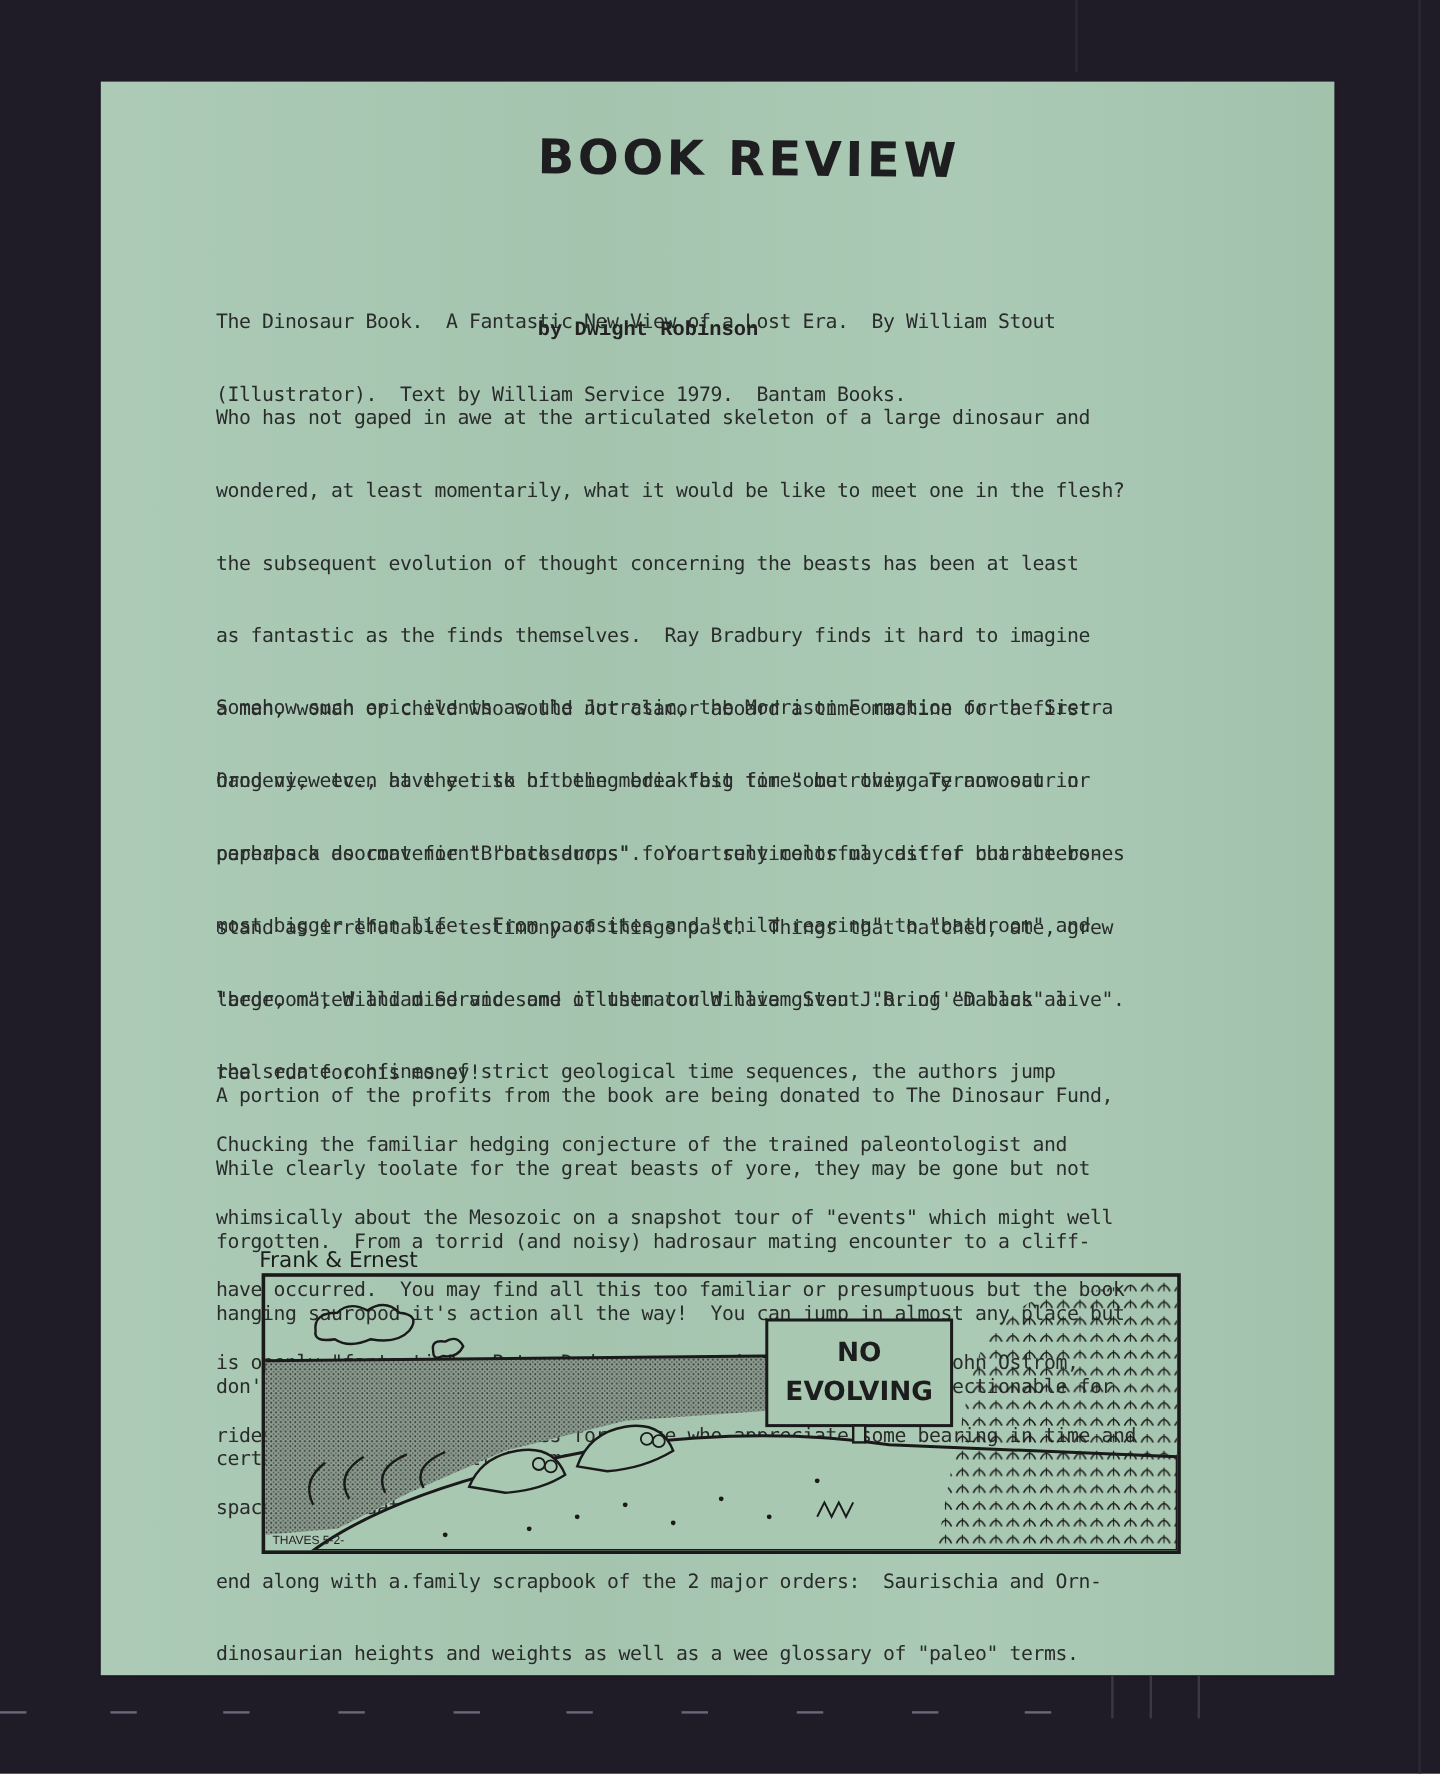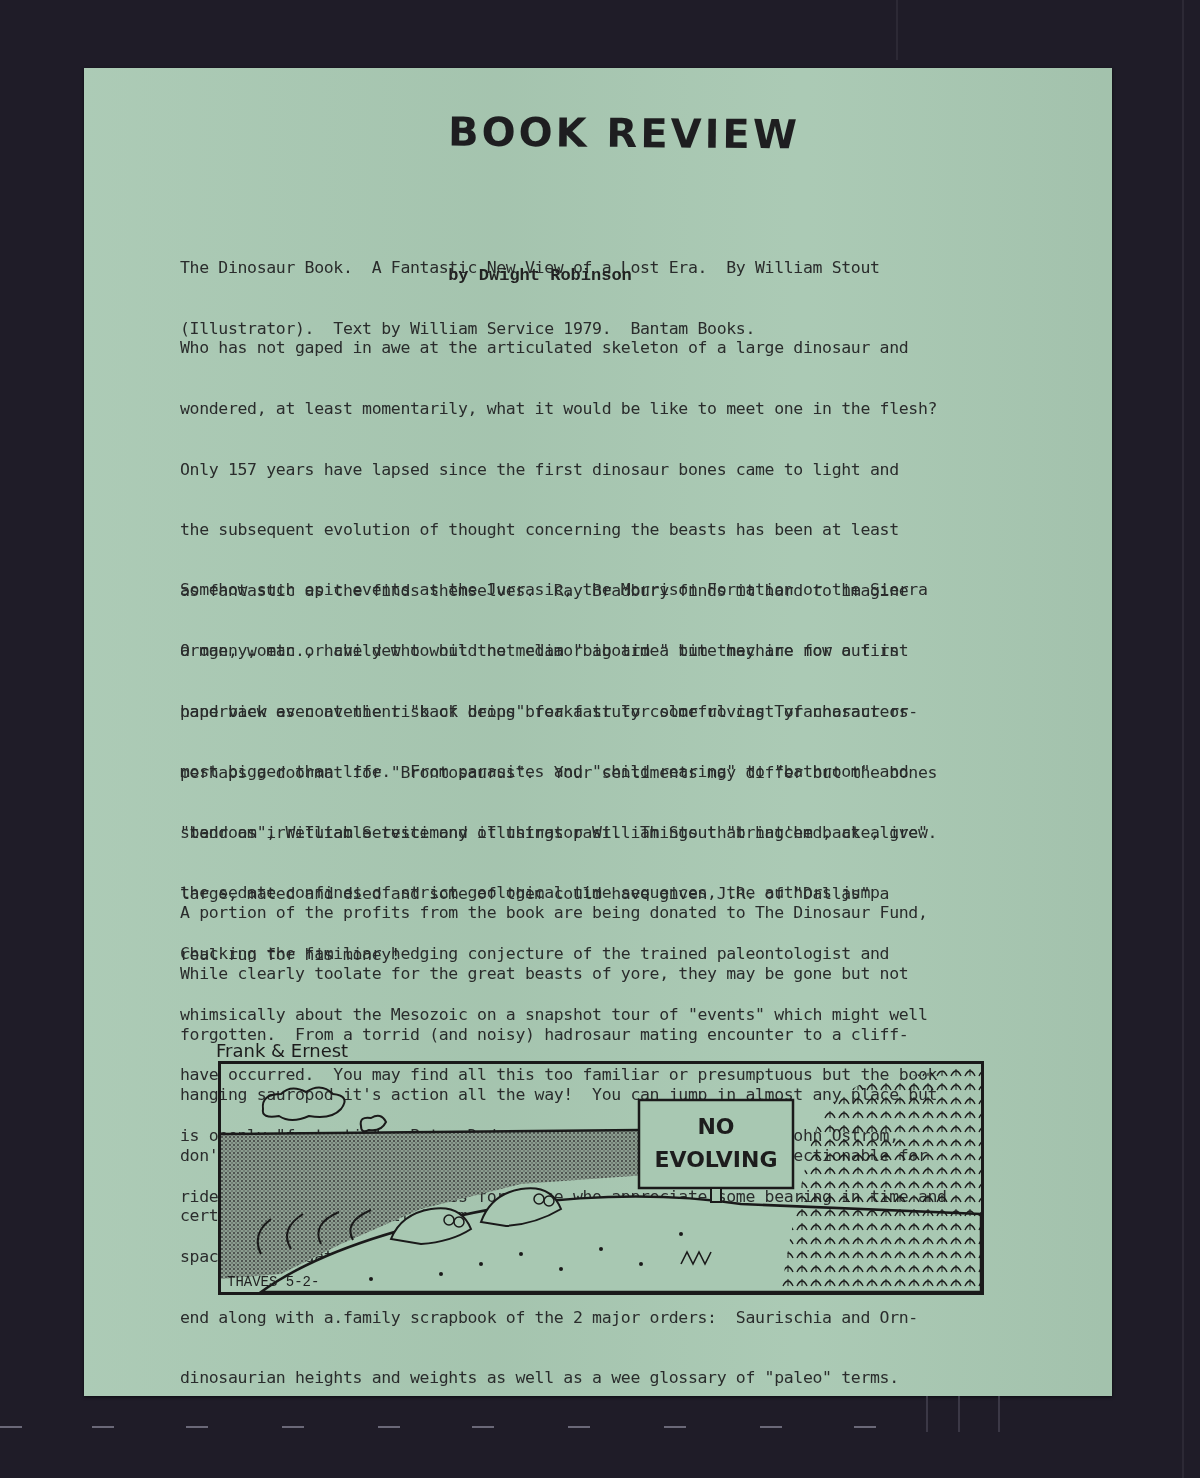--- a/index.html
+++ b/index.html
@@ -58,21 +58,21 @@
     position: absolute; left: 134px; top: 993px; width: 760px; height: 228px;
     border: 3px solid #1a1a1a;
     overflow: hidden;
   }
   .comic svg { display: block; }
   .sign-text {
     font-family: "DejaVu Sans", sans-serif; font-weight: bold; fill: #1d1d1d;
   }
   .signature {
     position: absolute; left: 6px; bottom: 2px;
-    font-family: Liberation Mono, monospace; font-size: 14px; color: #222;
+    font-family: Liberation Sans, sans-serif; font-size: 10px; color: #222;
   }
 </style>
 </head>
 <body>
 
 <div class="backdrop-line" style="left:1182px;"></div>
 <div class="backdrop-line" style="left:896px; height:60px;"></div>
 
 <div class="paper">
   <div class="title">BOOK REVIEW</div>
@@ -80,21 +80,20 @@
   <div class="body-text" style="top:150px;">
     <div>The Dinosaur Book.  A Fantastic New View of a Lost Era.  By William Stout</div>
     <div>(Illustrator).  Text by William Service 1979.  Bantam Books.</div>
   </div>
 
   <div class="byline">by Dwight Robinson</div>
 
   <div class="body-text" style="top:230px;">
     <div>Who has not gaped in awe at the articulated skeleton of a large dinosaur and</div>
     <div>wondered, at least momentarily, what it would be like to meet one in the flesh?</div>
-    <div>Only 157 years have lapsed since the first dinosaur bones came to light and</div>
     <div>the subsequent evolution of thought concerning the beasts has been at least</div>
     <div>as fantastic as the finds themselves.  Ray Bradbury finds it hard to imagine</div>
     <div>a man, woman or child who would not clamor aboard a time machine for a first</div>
     <div>hand view even at the risk of being breakfast for some roving Tyrannosaur or</div>
     <div>perhaps a doormat for "Brontosaurus".  Your sentiments may differ but the bones</div>
     <div>stand as irrefutable testimony of things past.  Things that hatched, ate, grew</div>
     <div>large, mated and died and some of them could have given J.R. of "Dallas" a</div>
     <div>real run for his money!</div>
   </div>
 

